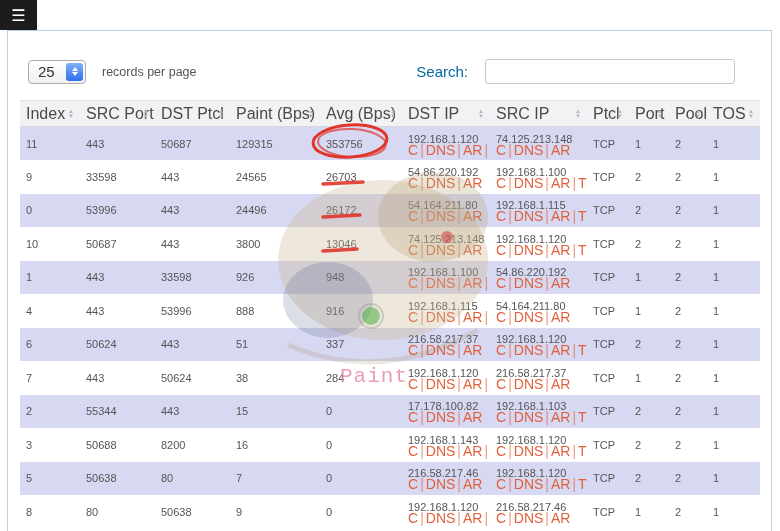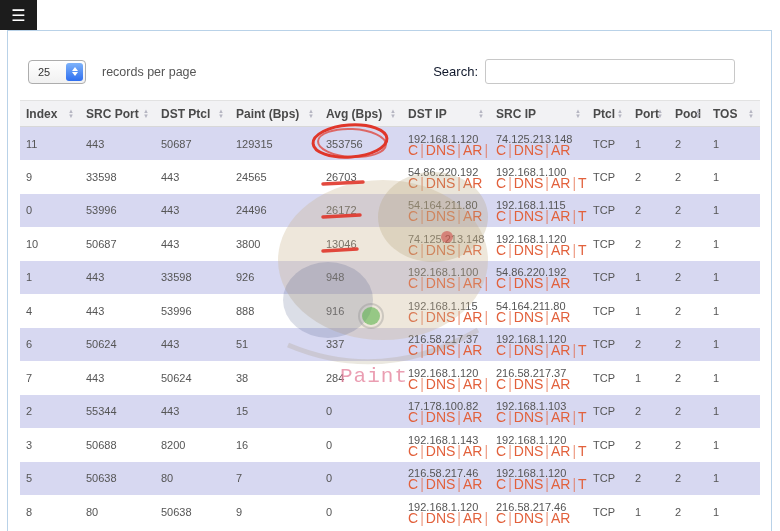--- a/index.html
+++ b/index.html
@@ -30,47 +30,47 @@
   .controls {
     display:flex; justify-content:space-between; align-items:center;
     padding:28px 36px 16px 20px;
   }
   .ctl-left { display:flex; align-items:center; }
   .select {
     position:relative; width:58px; height:24px;
     border:1px solid #adadad; border-radius:4px;
     background:linear-gradient(#ffffff,#f1f1f1);
     display:flex; align-items:center; padding-left:9px;
-    font-size:11px; color:#333; cursor:pointer;
+    font-size:15px; color:#333; cursor:pointer;
   }
   .stepper {
     position:absolute; right:2px; top:2px; bottom:2px; width:17px; border-radius:3px;
     background:linear-gradient(#7db2fa,#2f6ff0);
     display:flex; flex-direction:column; align-items:center; justify-content:center; gap:1px;
   }
   .stepper i { display:block; width:0; height:0; border-left:3.5px solid transparent; border-right:3.5px solid transparent; }
   .stepper .up { border-bottom:4px solid #fff; }
   .stepper .down { border-top:4px solid #fff; }
   .rpp-label { font-size:12.5px; color:#555; margin-left:16px; }
   .ctl-right { display:flex; align-items:center; }
-  .search-label { font-size:13px; color:#0f172a; margin-right:7px; }
+  .search-label { font-size:15px; color:#0369a1; margin-right:17px; }
   .search-input {
     width:250px; height:25px; border:1px solid #c8c8c8; border-radius:3px;
     font-size:12px; padding:0 7px; color:#333; outline:none;
     font-family:"Liberation Sans", sans-serif;
   }
 
   
   table {
     border-collapse:collapse; table-layout:fixed;
     margin:0 12px; width:calc(100% - 24px);
     font-size:11px; color:#555;
   }
   th {
-    position:relative; text-align:left; font-weight:bold; font-size:12px; color:#4a4a4a;
+    position:relative; text-align:left; font-weight:normal; font-size:16px; color:#4a4a4a;
     height:26px; padding:0 6px; background:#f2f2f4;
     border-top:1px solid #e2e2e2; border-bottom:1px solid #d8d8d8;
     cursor:pointer; white-space:nowrap; overflow:hidden;
   }
   .sort { position:absolute; right:4px; top:50%; transform:translateY(-50%); width:8px; }
   .sort::before { content:"▲"; display:block; font-size:6px; line-height:5px; color:#b6b6c2; }
   .sort::after  { content:"▼"; display:block; font-size:6px; line-height:5px; color:#b6b6c2; }
   td { height:33.5px; padding:0 6px; vertical-align:middle; white-space:nowrap; overflow:hidden; }
   tr.shade td { background:#d7d8f1; }
   .ip { font-size:11px; color:#555; line-height:12px; }

